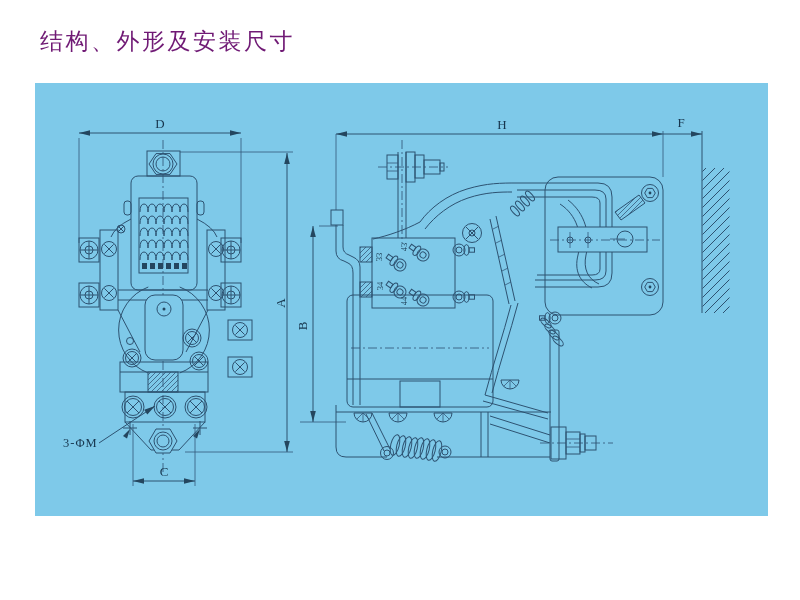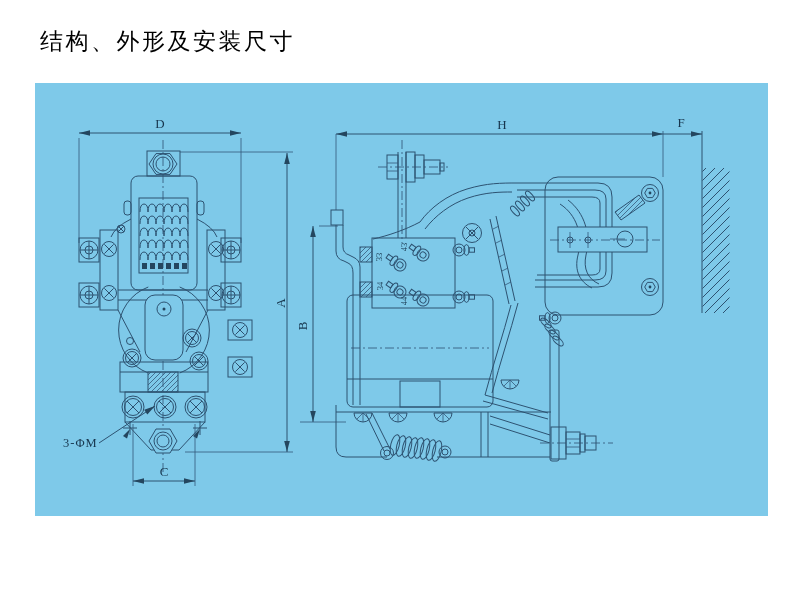--- a/index.html
+++ b/index.html
@@ -1,19 +1,19 @@
 <!DOCTYPE html>
 <html><head>
 <meta charset="utf-8">
 <style>
   html,body{margin:0;padding:0;background:#ffffff;}
   .page{position:relative;width:800px;height:600px;background:#ffffff;overflow:hidden;
         font-family:"Liberation Serif","DejaVu Serif",serif;}
   .title{position:absolute;left:40px;top:26px;font-size:23px;letter-spacing:2.5px;
-         color:#000000;font-weight:500;white-space:nowrap;}
+         color:#701a75;font-weight:500;white-space:nowrap;}
   .panel{position:absolute;left:35px;top:83px;width:733px;height:433px;
          background:#7ec9e9;}
   svg{display:block;}
   svg *{vector-effect:none;}
   .ln{stroke:#2d5271;stroke-width:1;fill:none;}
   .thin{stroke:#33597a;stroke-width:0.8;fill:none;}
   .dash{stroke:#2d5271;stroke-width:0.8;fill:none;stroke-dasharray:9 3 2 3;}
   .fill{fill:#24465f;stroke:none;}
   .occ{fill:#7ec9e9;stroke:#2d5271;stroke-width:1;}
   .lbl{fill:#17364e;stroke:none;font-family:"Liberation Serif","DejaVu Serif",serif;

